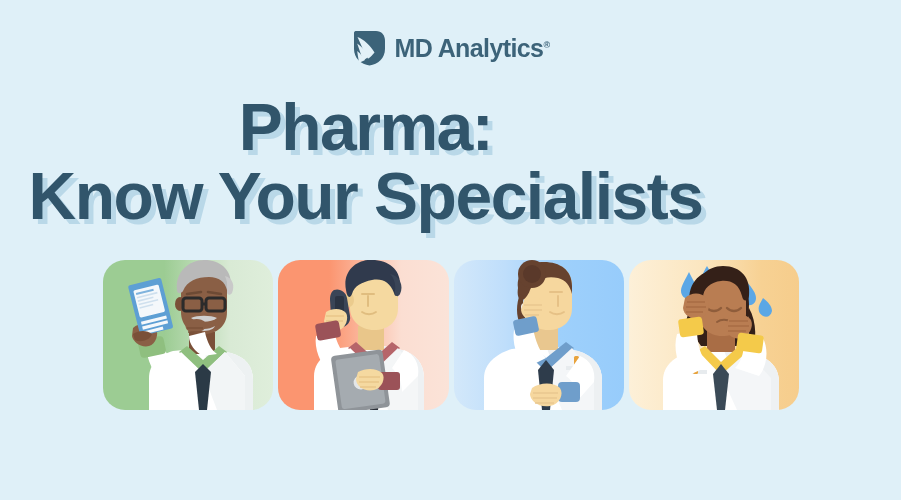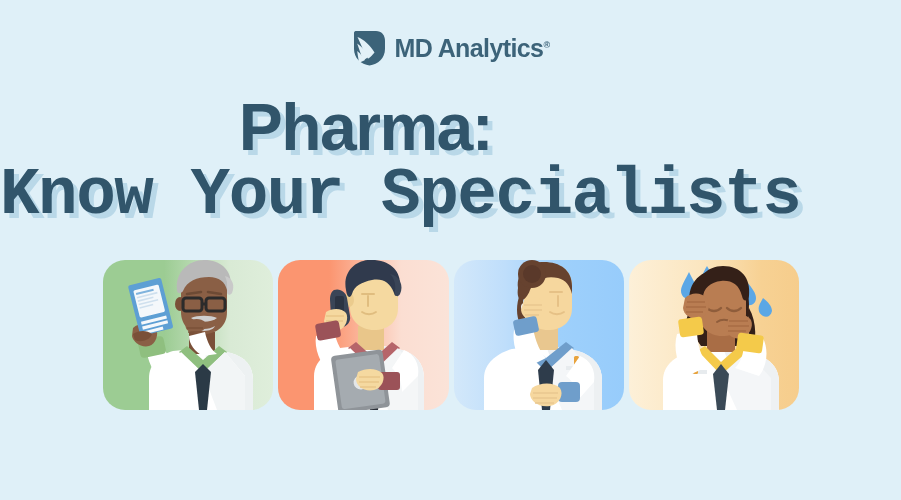--- a/index.html
+++ b/index.html
@@ -32,21 +32,21 @@
   .title-line{
     font-weight:bold;
     color:#31556b;
     letter-spacing:-1.5px;
     line-height:0.95;
     text-shadow:5px 5px 0 #b9d8e8;
     font-family:"Liberation Sans", sans-serif;
     white-space:nowrap;
   }
   .title-line.l1{ font-size:66px; }
-  .title-line.l2{ font-size:66px; margin-top:6px;font-family:Liberation Mono, monospace; }
+  .title-line.l2{ font-size:66px; margin-top:6px; }
 
   
   .cards{
     position:absolute; top:260px; left:103px;
     width:696px; height:150px;
     display:flex; gap:5px;
   }
   .card{
     position:relative;
     width:171px; height:150px;

